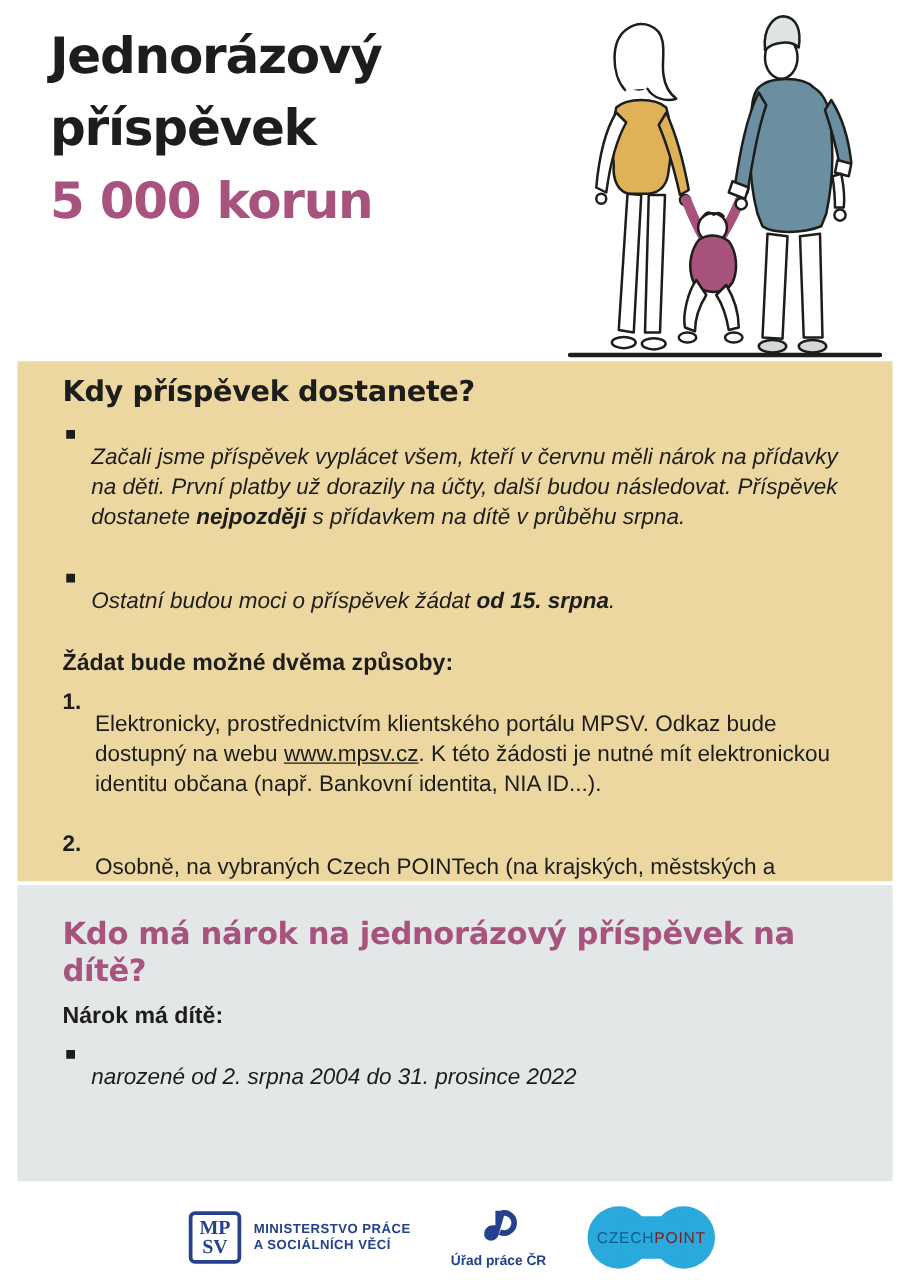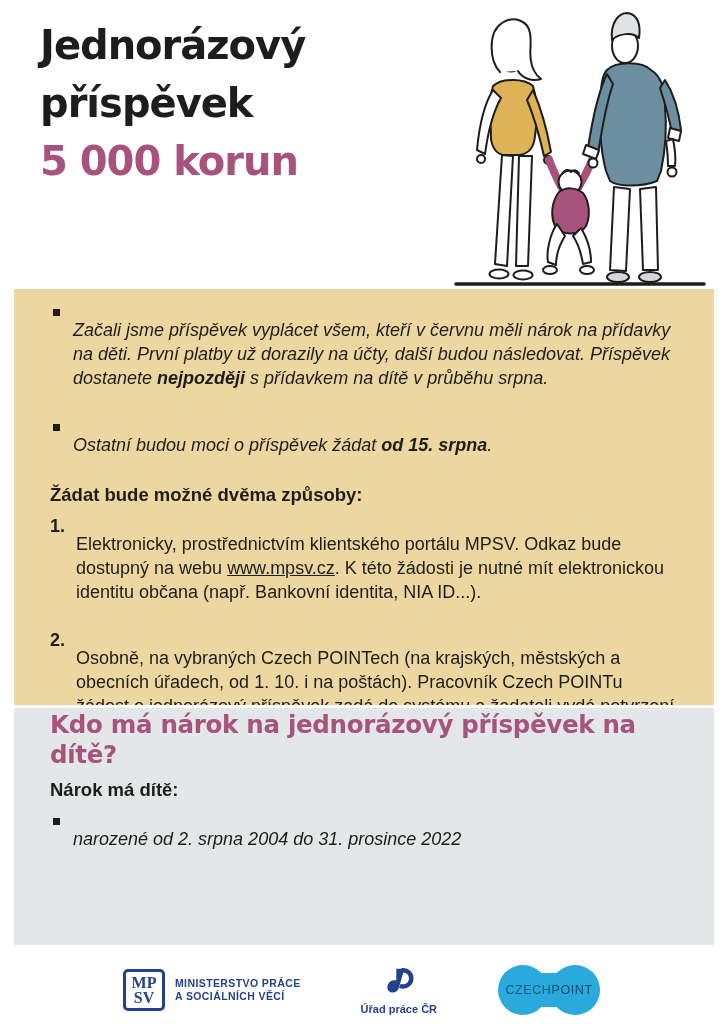--- a/index.html
+++ b/index.html
@@ -19,21 +19,21 @@
   .title .accent { color:var(--accent,#a7537e); }
 
   .illustration { position:absolute; left:442px; top:8px; }
 
   
   .panel {
     position:absolute; left:14px; width:700px; box-sizing:border-box;
     padding:11px 36px 0 36px; overflow:hidden;
   }
   .panel.yellow { top:289px; height:416px; background:var(--panel_yellow,#ecd7a0); }
-  .panel.gray   { top:708px; height:237px; background:var(--panel_gray,#e3e7e8); padding-top:2px; }
+  .panel.gray   { top:708px; height:237px; background:var(--panel_gray,#e3e7e8); padding-top:24px; }
 
   .panel h2 {
     margin:0 0 7px; font-family:"DejaVu Sans","Liberation Sans",sans-serif;
     font-weight:700; font-size:23px; line-height:28px; letter-spacing:-0.3px;
   }
   .panel.gray h2 { font-size:24.5px; line-height:30px; color:var(--accent,#a7537e); margin-bottom:5px; }
   .panel h3 { margin:8px 0 7px; font-size:18.5px; line-height:24px; font-weight:700; }
   .panel p, .panel li { font-size:18px; line-height:24px; }
 
   ul.bullets { list-style:none; margin:0; padding:0;font-style:italic; }
@@ -43,21 +43,21 @@
 
   ol.steps { list-style:none; margin:0; padding:0; }
   ol.steps li { display:flex; margin:0 0 6px; }
   .num { flex:0 0 26px; font-weight:700; }
   .link { text-decoration:underline; color:inherit; }
   strong { font-weight:700; }
 
   
   .footer {
     position:absolute; left:0; top:956px; width:724px; height:68px;
-    display:flex; align-items:center; justify-content:center; gap:48px;
+    display:flex; align-items:center; justify-content:center; gap:20px;
   }
   .mpsv { display:flex; align-items:center; gap:10px; }
   .mpsv-box {
     width:36px; height:36px; border:3px solid var(--navy,#24418c); border-radius:5px;
     display:flex; flex-direction:column; align-items:center; justify-content:center;
     font-family:"Liberation Serif", serif; font-weight:700; font-size:16px; line-height:15px;
     color:var(--navy,#24418c);
   }
   .mpsv-name { font-size:10.5px; line-height:13px; font-weight:700; letter-spacing:0.4px; color:var(--navy,#24418c); }
 
@@ -65,21 +65,21 @@
   .up-label { font-size:11px; font-weight:700; color:var(--navy,#24418c); }
 
   .cp { position:relative; width:104px; height:52px; }
   .cp svg { position:absolute; left:0; top:0; }
   .cp-text {
     position:absolute; left:0; top:0; width:104px; height:52px;
     display:flex; align-items:center; justify-content:center;
     font-size:12.5px; font-weight:400; letter-spacing:0.6px;
   }
   .cp-czech { color:var(--cp_dark,#0e5c88); }
-  .cp-point { color:#0c4a6e; }
+  .cp-point { color:#7f1d1d; }
 </style>
 </head>
 <body>
 
 <h1 class="title">
   <span>Jednorázový</span><br>
   <span>příspěvek</span><br>
   <span class="accent">5 000 korun</span><br>
 </h1>
 
@@ -125,20 +125,21 @@
     <path d="M231 131 C233 141 234 150 233 158 L226 158 C226 149 225 140 224 133 Z" fill="#ffffff"></path>
     <circle cx="230" cy="164" r="4.5" fill="#ffffff"></circle>
     <path d="M172 179 L168 262 L184 263 L188 181 Z" fill="#ffffff"></path>
     <path d="M198 181 L201 262 L216 262 L214 179 Z" fill="#ffffff"></path>
     <ellipse cx="176" cy="269" rx="11" ry="5" style="fill:var(--shoe_gray,#d4d8da)"></ellipse>
     <ellipse cx="208" cy="269" rx="11" ry="5" style="fill:var(--shoe_gray,#d4d8da)"></ellipse>
   </g>
 </svg>
 
 <section class="panel yellow">
+  <h2>Kdy příspěvek dostanete?</h2>
 
   <ul class="bullets">
     <li>
       <div class="marker"></div>
       <p><span>Začali jsme příspěvek vyplácet všem, kteří v červnu měli nárok na přídavky na děti. První platby už dorazily na účty, další budou následovat. Příspěvek dostanete </span><strong>nejpozději</strong><span> s přídavkem na dítě v průběhu srpna.</span></p>
     </li>
     <li>
       <div class="marker"></div>
       <p><span>Ostatní budou moci o příspěvek žádat </span><strong>od 15. srpna</strong><span>.</span></p>
     </li>

